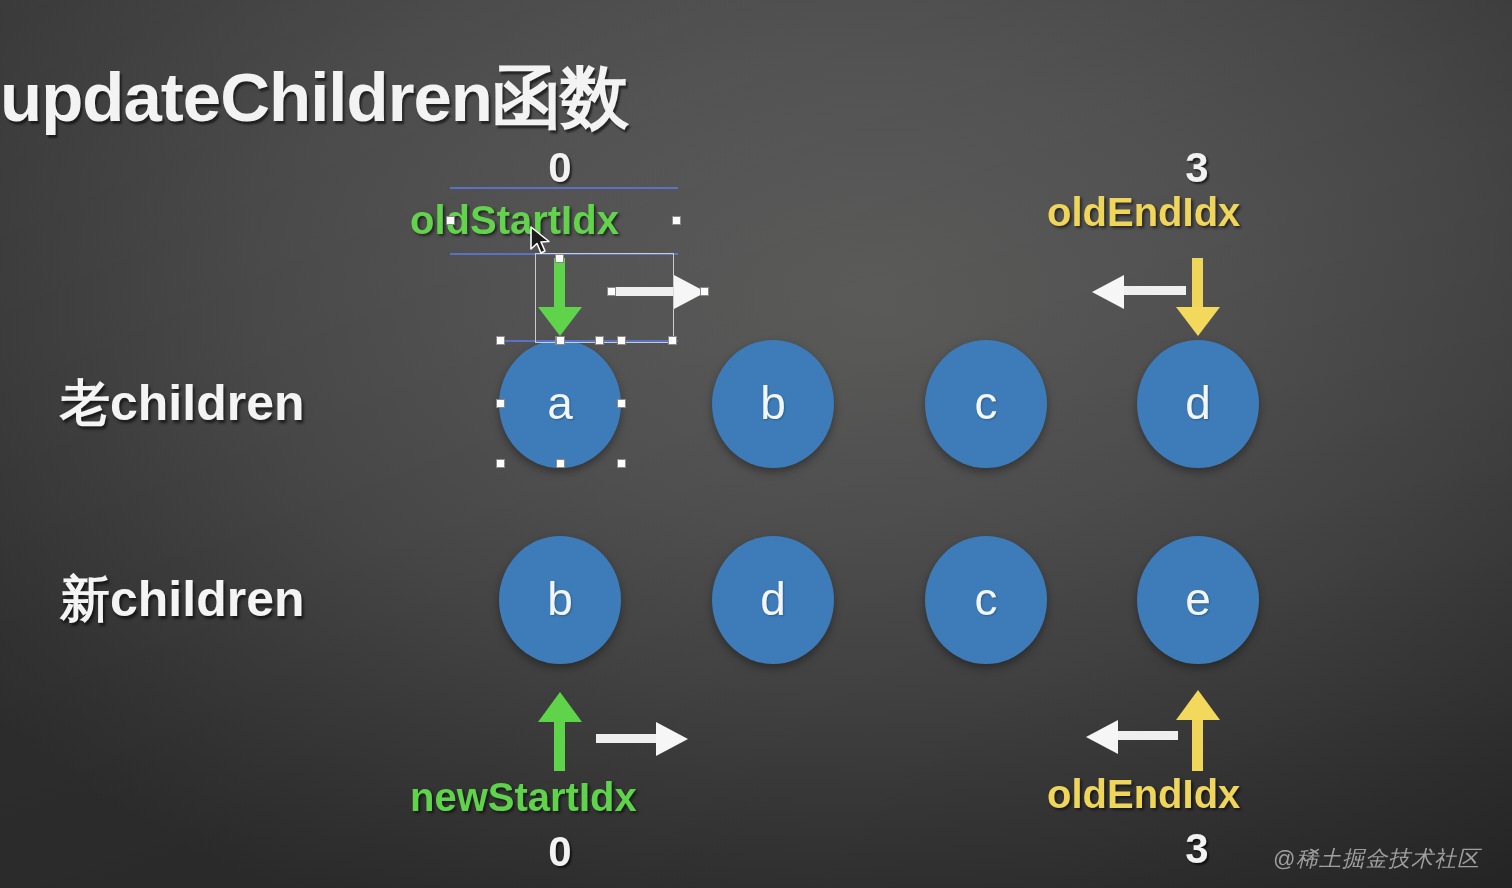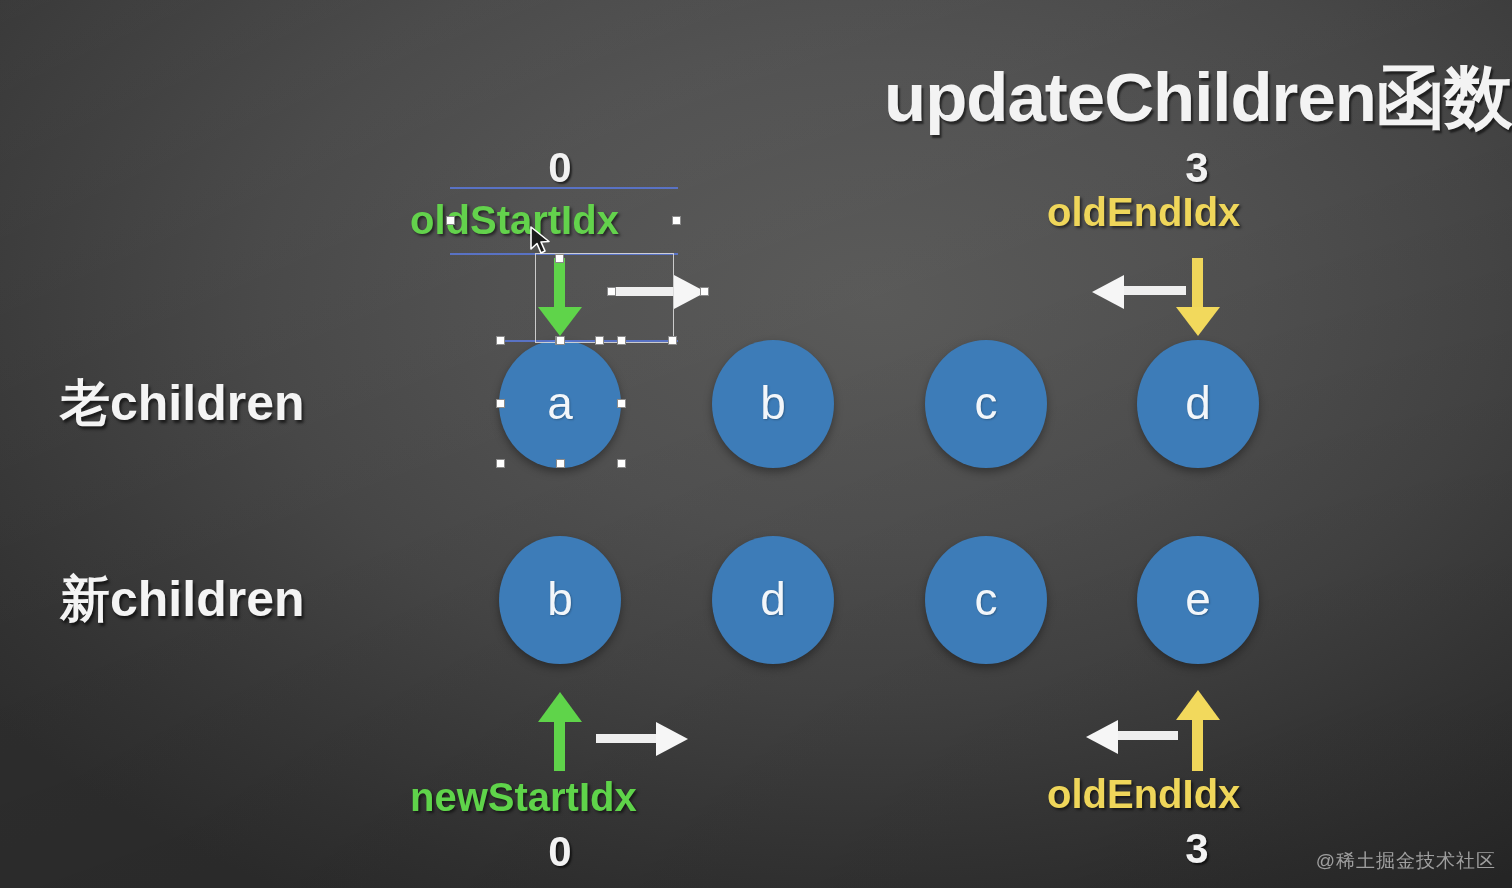--- a/index.html
+++ b/index.html
@@ -13,21 +13,21 @@
     background:
       radial-gradient(ellipse 1100px 700px at 58% 34%, #5a5a59 0%, #505050 34%, #464646 56%, #3b3b3b 74%, #333333 88%, #2d2d2d 100%);
   }
   .sheen{
     position:absolute;inset:0;pointer-events:none;
     background:linear-gradient(160deg, rgba(255,255,255,.045) 0%, rgba(255,255,255,0) 46%, rgba(0,0,0,.18) 100%);
   }
   .txt{position:absolute;white-space:nowrap;}
 
   #title{
-    left:0;right:0;top:52px;text-align:right;
+    left:0;right:0;top:52px;text-align:left;
     font-size:69px;font-weight:bold;color:#f3f3f3;
     letter-spacing:-1px;
     text-shadow:2px 3px 2px rgba(0,0,0,.55);
   }
 
   .rowlabel{
     font-size:50px;font-weight:bold;color:#f4f4f4;
     text-shadow:2px 3px 3px rgba(0,0,0,.6);
   }
   #label-old{left:60px;top:370px;}
@@ -92,23 +92,24 @@
   }
 
   .handle{
     position:absolute;width:9px;height:9px;background:#ffffff;
     border:1px solid #8a8a8a;box-sizing:border-box;
   }
 
   #cursor{position:absolute;left:530px;top:226px;width:20px;height:30px;}
 
   #watermark{
-    position:absolute;right:16px;bottom:14px;
-    font-size:19px;color:#b9b9b9;opacity:.82;
+    position:absolute;right:32px;bottom:14px;
+    font-size:22px;color:#b9b9b9;opacity:.82;
     letter-spacing:1px;
+    font-style:italic;
   }
 </style>
 </head>
 <body>
 
 <div id="stage">
 
   <div class="sheen"></div>
 
   <div class="txt" id="title">updateChildren函数</div>

